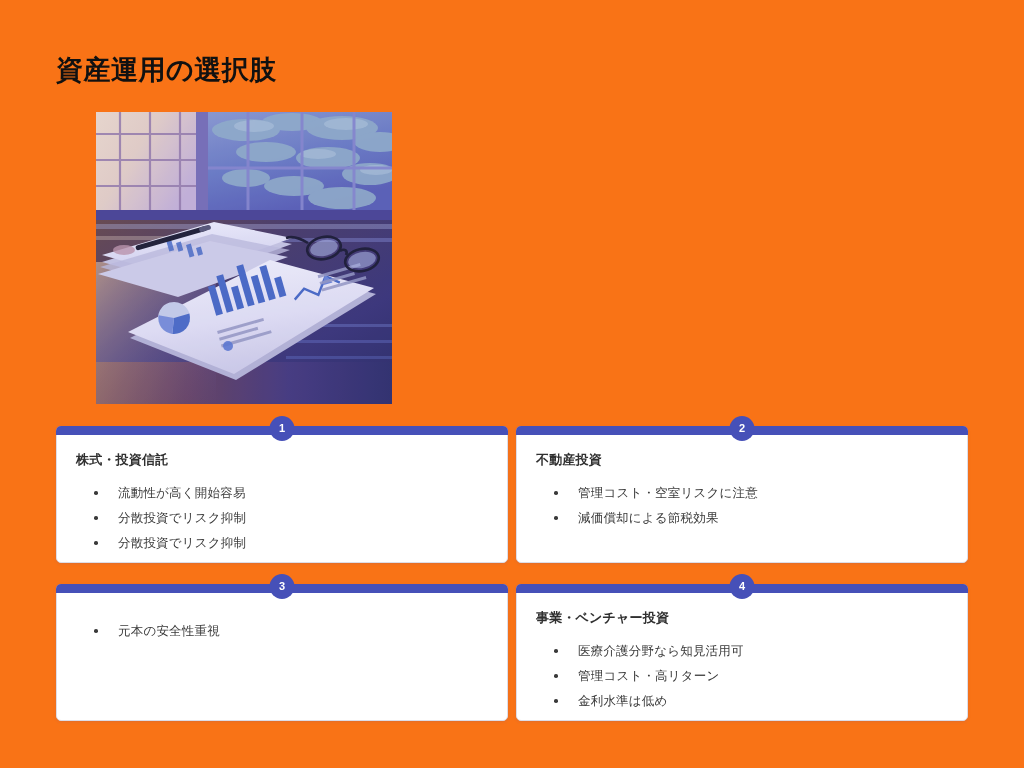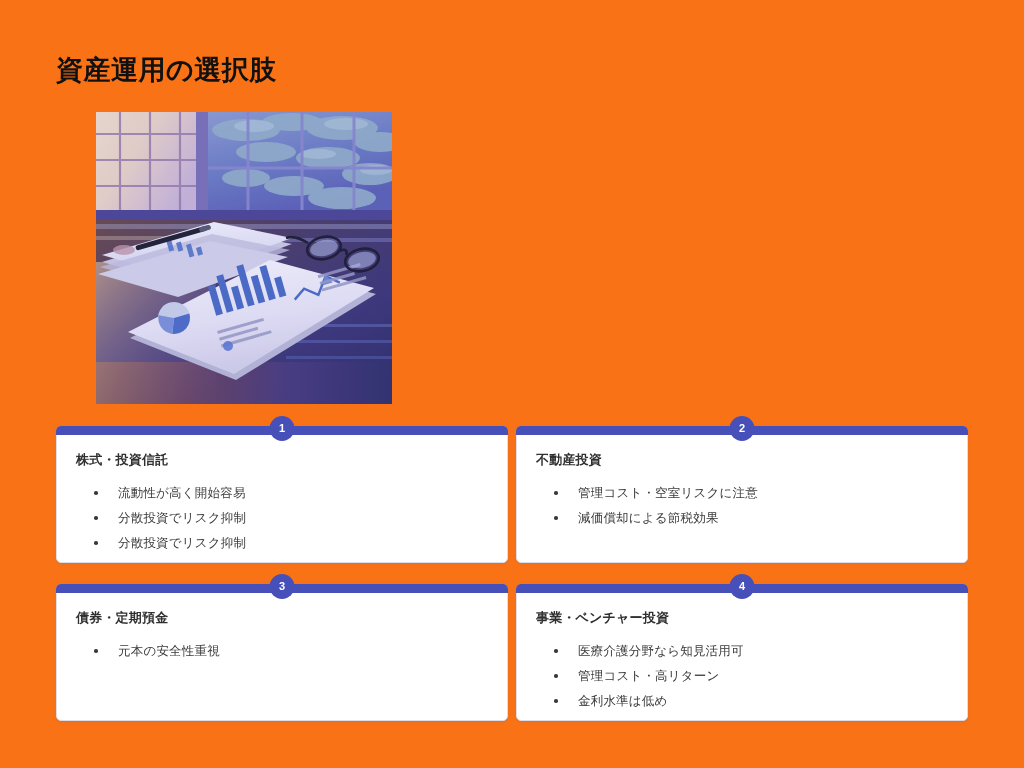--- a/index.html
+++ b/index.html
@@ -347,21 +347,20 @@
       <div class="card-title">不動産投資</div>
       <ul class="card-bullets">
         <li>管理コスト・空室リスクに注意</li>
         <li>減価償却による節税効果</li>
       </ul>
     </div>
 
     <div class="info-card">
       <div class="card-topbar"></div>
       <div class="card-badge">3</div>
-      <div class="card-title">債券・定期預金</div>
       <ul class="card-bullets">
         <li>元本の安全性重視</li>
       </ul>
     </div>
 
     <div class="info-card">
       <div class="card-topbar"></div>
       <div class="card-badge">4</div>
       <div class="card-title">事業・ベンチャー投資</div>
       <ul class="card-bullets">

